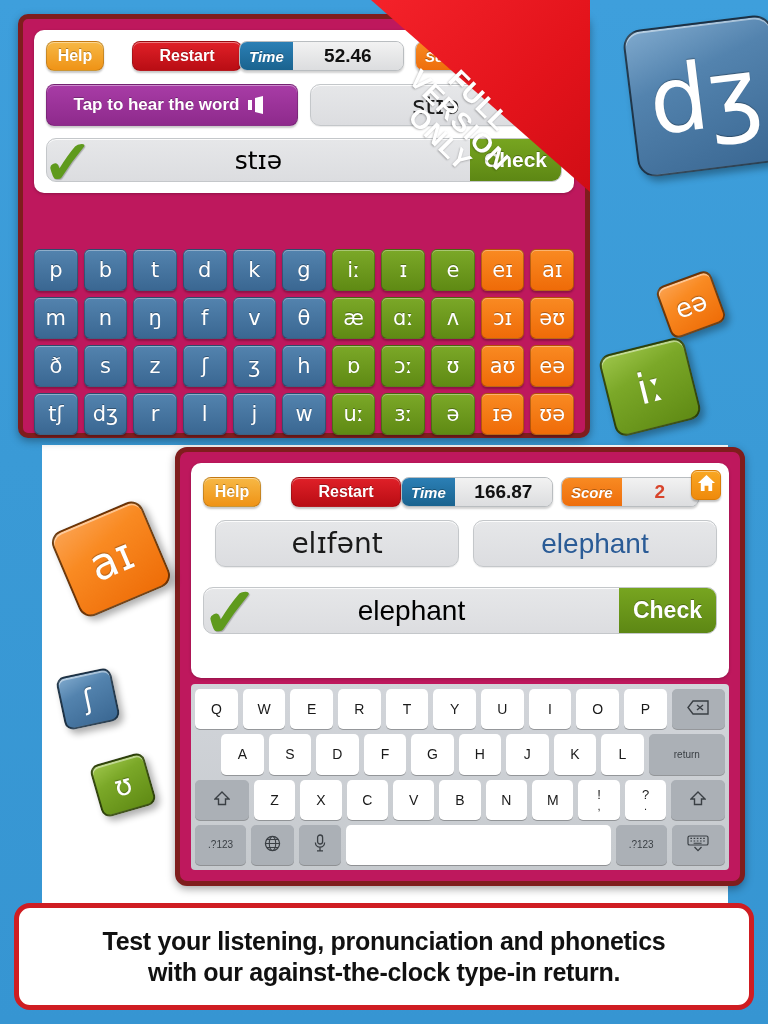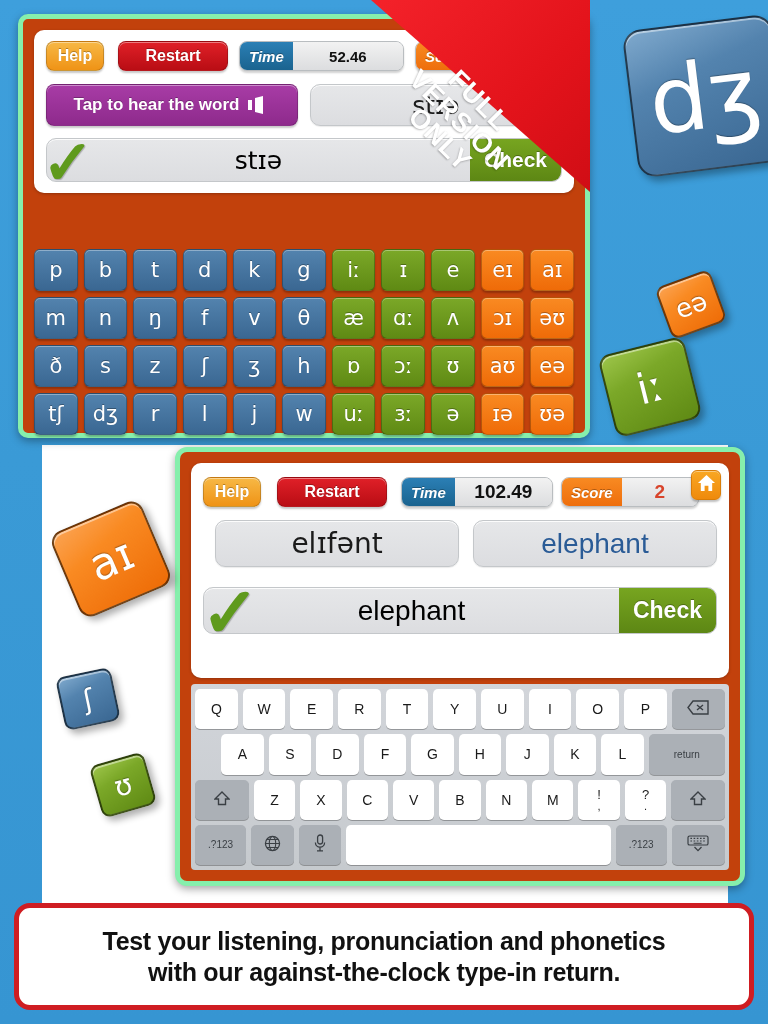--- a/index.html
+++ b/index.html
@@ -17,22 +17,22 @@
     background:linear-gradient(180deg,#3e9fdc 0%,#3a9ad6 45%,#3695d2 100%);
   }
   #white-panel {
     position:absolute; left:42px; top:445px; width:686px; height:462px;
     background:#ffffff;
   }
 
   
   .device {
     position:absolute;
-    background:#c2410c;
-    border:5px solid #86efac;
+    background:#be185d;
+    border:5px solid #7f1d1d;
     border-radius:10px;
     box-shadow:0 3px 8px rgba(0,0,0,.35);
   }
   #device-top { left:18px; top:14px; width:572px; height:424px; }
   #device-bottom { left:175px; top:447px; width:570px; height:439px; border-radius:12px; }
 
   
   .card {
     position:absolute; background:#fff; border-radius:10px;
     box-shadow:0 1px 3px rgba(0,0,0,.25);
@@ -44,21 +44,21 @@
   .pill {
     display:flex; align-items:center; justify-content:center;
     border-radius:8px;
     font-weight:bold; color:#fff;
     text-shadow:0 -1px 0 rgba(0,0,0,.28);
     box-shadow:0 2px 2px rgba(0,0,0,.22), inset 0 1px 0 rgba(255,255,255,.42);
     border:1px solid rgba(0,0,0,.18);
     white-space:nowrap;
   }
   .pill-help    { background:linear-gradient(180deg,#f7b845,#ef9316); }
-  .pill-restart { background:linear-gradient(180deg,#e02028,#b90d14); }
+  .pill-restart { background:linear-gradient(180deg,#e02028,#b90d14);margin-left:14px; }
   .pill-purple  { background:linear-gradient(180deg,#a83ca6,#8e2a8c); }
 
   
   .combo {
     display:flex; align-items:stretch;
     border-radius:8px; overflow:hidden;
     border:1px solid #b9bdc0;
     background:#e9eaec;
     box-shadow:0 2px 2px rgba(0,0,0,.18), inset 0 1px 0 rgba(255,255,255,.8);
   }
@@ -229,21 +229,21 @@
 
     <div style="position:absolute;left:12px;top:11px;right:12px;height:32px;">
       <div class="pill pill-help" style="position:absolute;left:0;top:0;width:58px;height:30px;font-size:16px;">
         <span>Help</span>
       </div>
       <div class="pill pill-restart" style="position:absolute;left:72px;top:0;width:110px;height:30px;font-size:16px;">
         <span>Restart</span>
       </div>
       <div class="combo" style="position:absolute;left:193px;top:0;width:165px;height:30px;">
         <div class="lab time" style="font-size:15px;">Time</div>
-        <div class="val" style="font-size:15px;">52.46</div>
+        <div class="val" style="font-size:19px;">52.46</div>
       </div>
       <div class="combo" style="position:absolute;left:369px;top:0;width:165px;height:30px;">
         <div class="lab score" style="font-size:15px;">Score</div>
         <div class="val score-val" style="font-size:19px;"></div>
       </div>
     </div>
 
     <div style="position:absolute;left:12px;top:54px;right:12px;height:58px;">
       <div class="pill pill-purple" style="position:absolute;left:0;top:0;width:252px;height:42px;font-size:17px;gap:9px;">
         <span>Tap to hear the word</span>
@@ -342,21 +342,21 @@
 
     <div style="position:absolute;left:12px;top:14px;right:12px;height:32px;">
       <div class="pill pill-help" style="position:absolute;left:0;top:0;width:58px;height:30px;font-size:16px;">
         <span>Help</span>
       </div>
       <div class="pill pill-restart" style="position:absolute;left:74px;top:0;width:110px;height:30px;font-size:16px;">
         <span>Restart</span>
       </div>
       <div class="combo" style="position:absolute;left:198px;top:0;width:152px;height:30px;">
         <div class="lab time" style="font-size:15px;">Time</div>
-        <div class="val" style="font-size:19px;">102.49</div>
+        <div class="val" style="font-size:19px;">166.87</div>
       </div>
       <div class="combo" style="position:absolute;left:358px;top:0;width:138px;height:30px;">
         <div class="lab score" style="font-size:15px;">Score</div>
         <div class="val score-val" style="font-size:19px;">2</div>
       </div>
     </div>
 
     <div style="position:absolute;left:12px;top:57px;right:12px;height:47px;display:flex;gap:14px;margin-left:12px;">
       <div class="field" style="flex:1;font-size:28px;font-family:'DejaVu Sans',sans-serif;">
         <span>elɪfənt</span>

